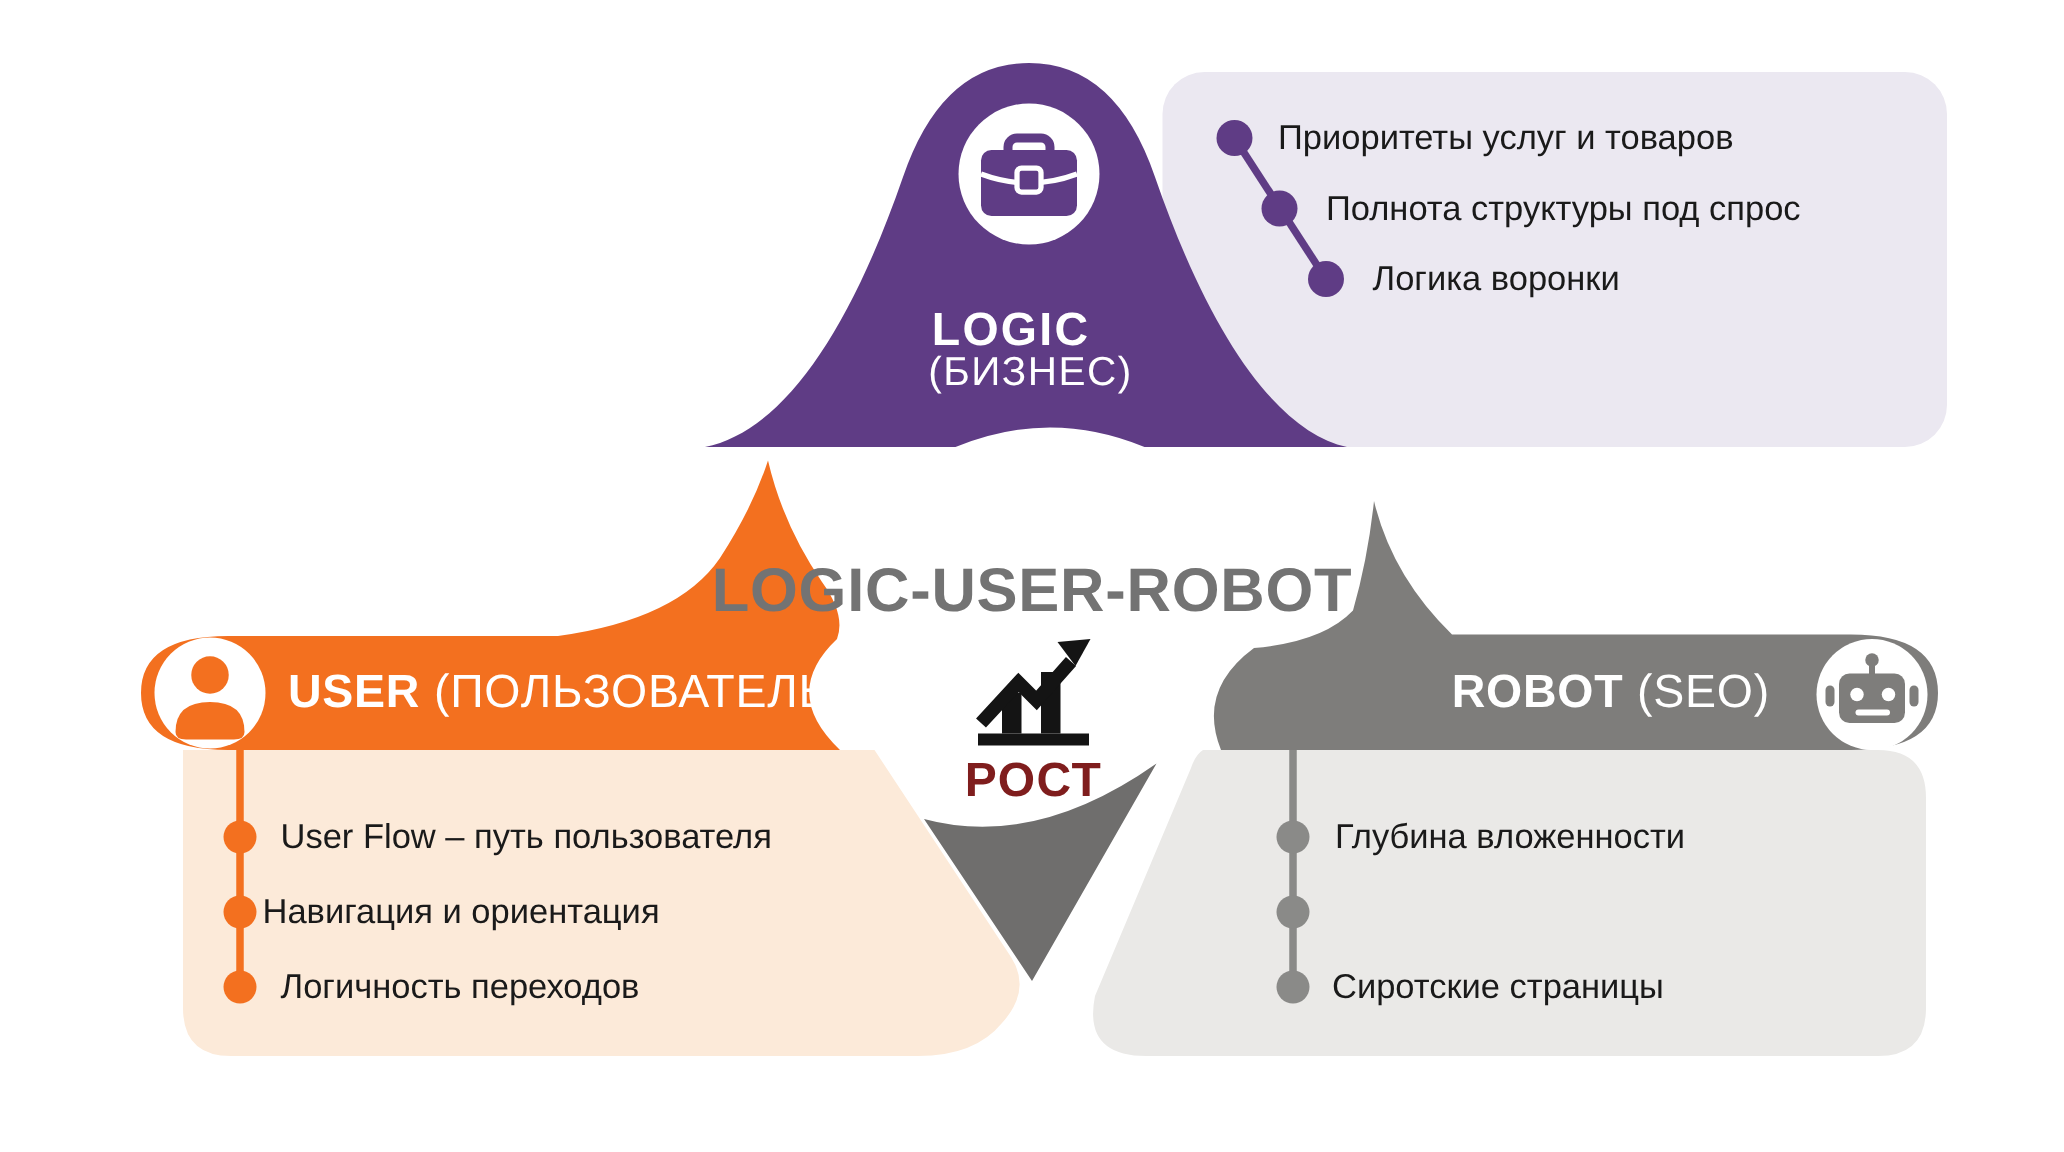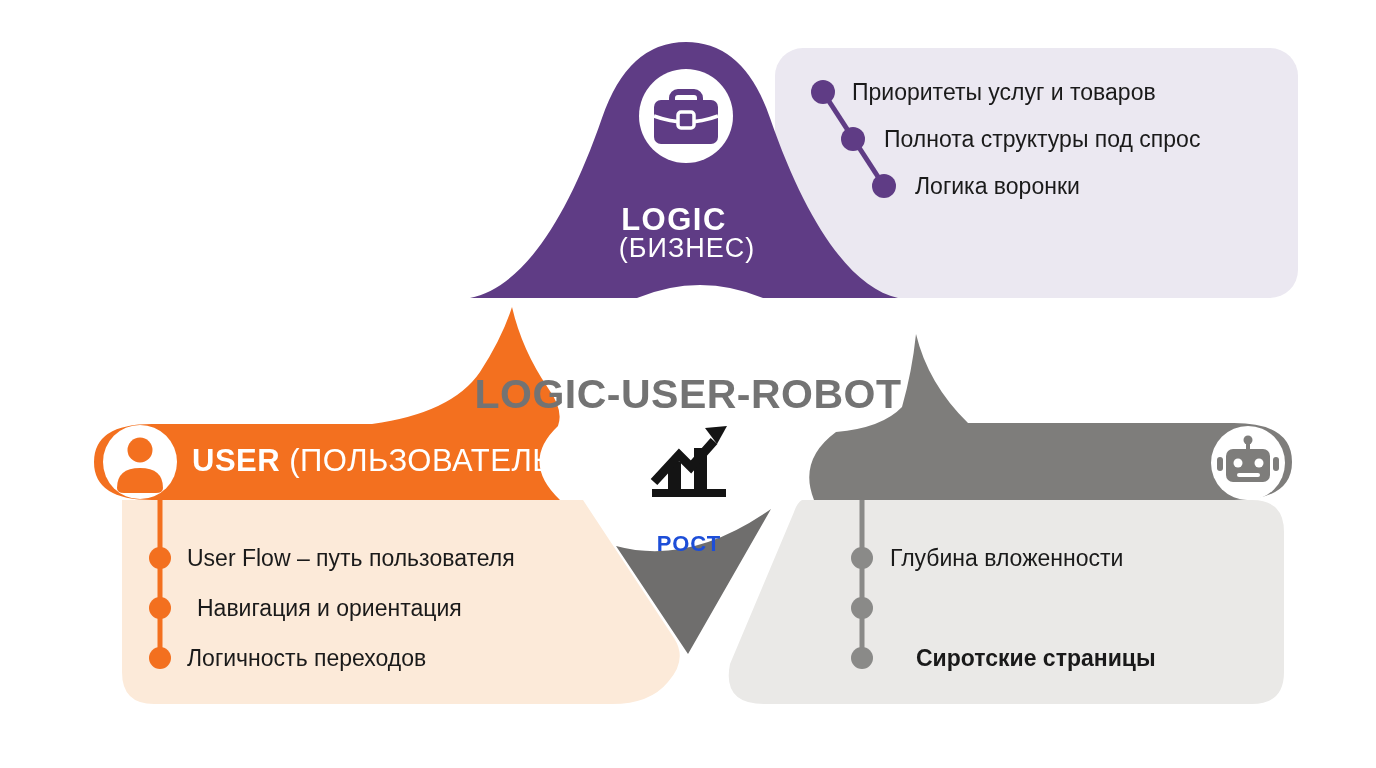--- a/index.html
+++ b/index.html
@@ -8,21 +8,21 @@
     font-family:"Liberation Sans","DejaVu Sans",sans-serif;
   }
   .stage svg.shapes{position:absolute;left:0;top:0;}
   .txt{position:absolute;white-space:nowrap;}
   .center-h{transform:translate(-50%,-50%);text-align:center;}
   .left-h{transform:translateY(-50%);}
   .right-h{transform:translateY(-50%);text-align:right;}
 
   .main-title{font-size:42px;font-weight:800;color:#141414;letter-spacing:.5px;}
   .main-title2{font-size:41px;font-weight:700;color:#737373;letter-spacing:.5px;}
-  .growth-label{font-size:22px;font-weight:800;color:#1d4ed8;letter-spacing:1px;margin-top:24px;}
+  .growth-label{font-size:32px;font-weight:800;color:#7f1d1d;letter-spacing:1px;}
 
   .logic-label{font-size:31px;font-weight:800;color:#ffffff;letter-spacing:1.5px;}
   .logic-sub{font-size:27px;font-weight:400;color:#ffffff;letter-spacing:1px;}
 
   .band-label{font-size:31px;color:#ffffff;letter-spacing:.5px;}
   .band-label b{font-weight:800;}
   .band-label span{font-weight:400;}
 
   .bullet-text{font-size:23px;font-weight:500;color:#1a1a1a;}
 </style>
@@ -103,20 +103,23 @@
 
   <div class="txt left-h bullet-text" style="left:852px;top:92px;">Приоритеты услуг и товаров</div>
   <div class="txt left-h bullet-text" style="left:884px;top:139px;">Полнота структуры под спрос</div>
   <div class="txt left-h bullet-text" style="left:915px;top:186px;">Логика воронки</div>
 
   <div class="txt left-h band-label" style="left:192px;top:461px;">
     <b>USER</b>&nbsp;<span>(ПОЛЬЗОВАТЕЛЬ)</span>
   </div>
 
   <div class="txt left-h bullet-text" style="left:187px;top:558px;">User Flow – путь пользователя</div>
-  <div class="txt left-h bullet-text" style="left:197px;top:608px;text-align:center;">Навигация и ориентация</div>
+  <div class="txt left-h bullet-text" style="left:175px;top:608px;text-align:center;">Навигация и ориентация</div>
   <div class="txt left-h bullet-text" style="left:187px;top:658px;">Логичность переходов</div>
 
+  <div class="txt right-h band-label" style="right:196px;top:461px;">
+    <b>ROBOT</b>&nbsp;<span>(SEO)</span>
+  </div>
 
   <div class="txt left-h bullet-text" style="left:890px;top:558px;">Глубина вложенности</div>
-  <div class="txt left-h bullet-text" style="left:916px;top:658px;font-weight:bold;">Сиротские страницы</div>
+  <div class="txt left-h bullet-text" style="left:888px;top:658px;">Сиротские страницы</div>
 
 </div>
 
 </body></html>

